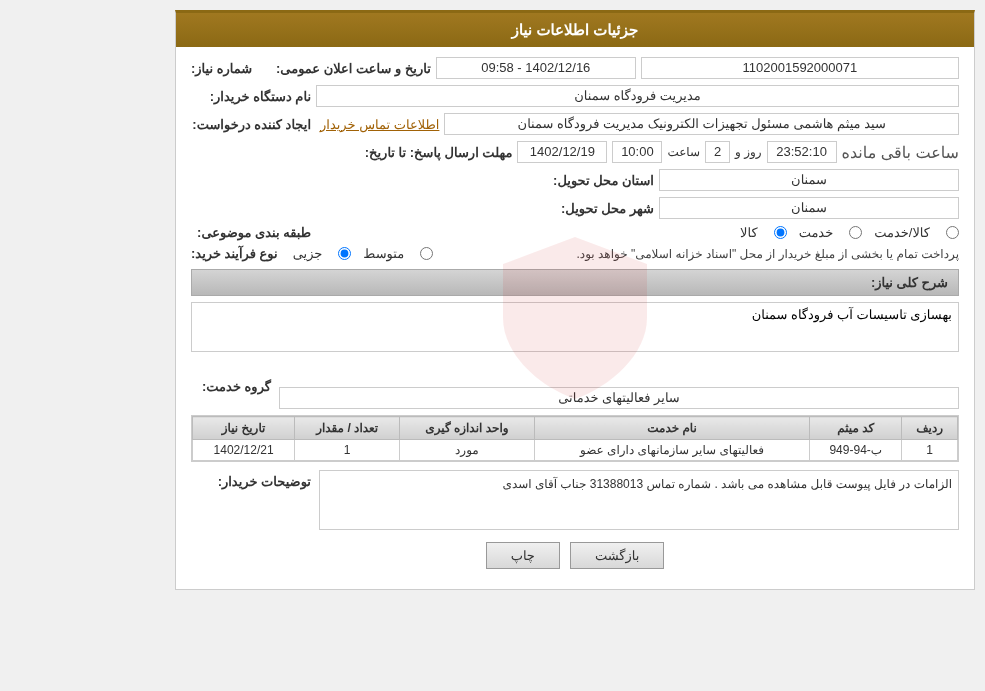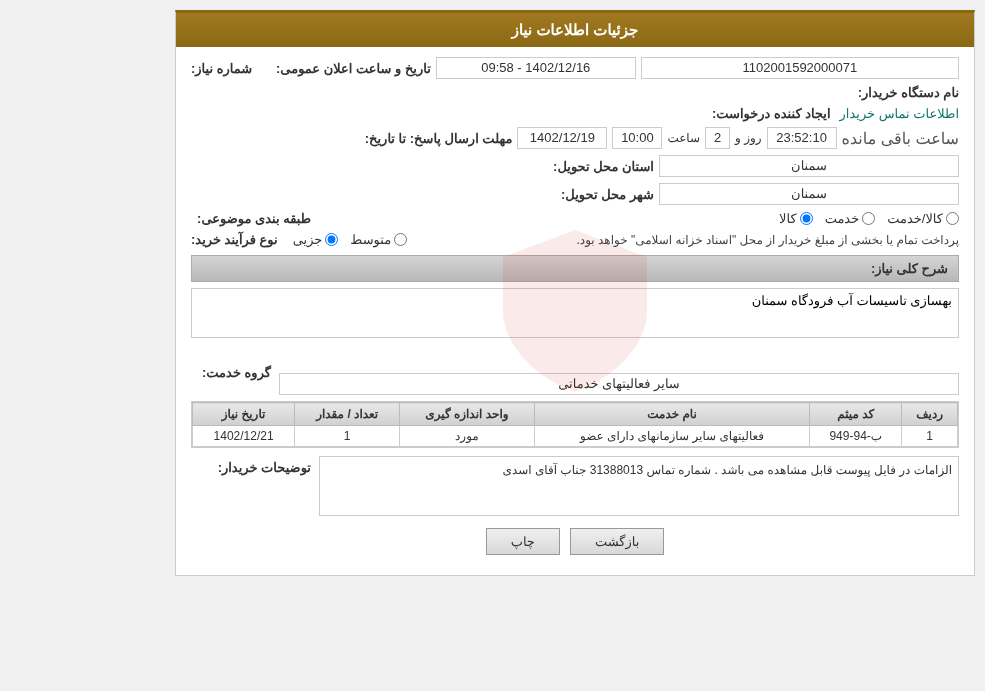--- a/index.html
+++ b/index.html
@@ -59,21 +59,22 @@
     .section-header {
       background: linear-gradient(to bottom, #d4d4d4, #b8b8b8);
       border: 1px solid #aaa;
       padding: 5px 10px;
       font-weight: bold;
       font-size: 13px;
       margin: 8px 0 6px 0;
       color: #333;
     }
     .link-blue {
-      color: #0f766e;
+      color: #a16207;
+      text-decoration: underline;
       cursor: pointer;
     }
     .date-row {
       display: flex;
       align-items: center;
       gap: 5px;
       margin-bottom: 6px;
     }
     .date-box {
       border: 1px solid #ccc;
@@ -83,21 +84,21 @@
       text-align: center;
     }
     .radio-group {
       display: flex;
       align-items: center;
       gap: 12px;
     }
     .radio-item {
       display: flex;
       align-items: center;
-      gap: 3px;
+      gap: 16px;
     }
     .radio-item input[type=radio] {
       margin: 0;
     }
     .textarea-box {
       width: 100%;
       border: 1px solid #ccc;
       padding: 4px 6px;
       min-height: 50px;
       resize: none;
@@ -199,24 +200,26 @@
           <div class="info-value ltr" style="min-width:180px;">1102001592000071</div>
         </div>
         <div style="flex:1; display:flex; align-items:center; gap:5px; justify-content:flex-end;">
           <div class="info-value" style="min-width:200px;">1402/12/16 - 09:58</div>
           <span class="info-label" style="min-width:auto;">تاریخ و ساعت اعلان عمومی:</span>
         </div>
         <span class="info-label" style="min-width:80px; text-align:left;">شماره نیاز:</span>
       </div>
 
       <div class="info-row">
+        <div class="info-value" style="flex:1;">مدیریت فرودگاه سمنان</div>
         <span class="info-label">نام دستگاه خریدار:</span>
       </div>
 
       <div class="info-row">
+        <div class="info-value" style="flex:1;">سید میثم هاشمی مسئول تجهیزات الکترونیک مدیریت فرودگاه سمنان</div>
         <span class="link-blue" style="white-space:nowrap; margin-left:4px;">اطلاعات تماس خریدار</span>
         <span class="info-label">ایجاد کننده درخواست:</span>
       </div>
 
       <div class="date-row">
         <span style="font-size:16px; color:#555;">ساعت باقی مانده</span>
         <div class="date-box" style="min-width:70px;">23:52:10</div>
         <span style="font-size:12px;">روز و</span>
         <div class="date-box" style="min-width:25px;">2</div>
         <span style="font-size:12px;">ساعت</span>

